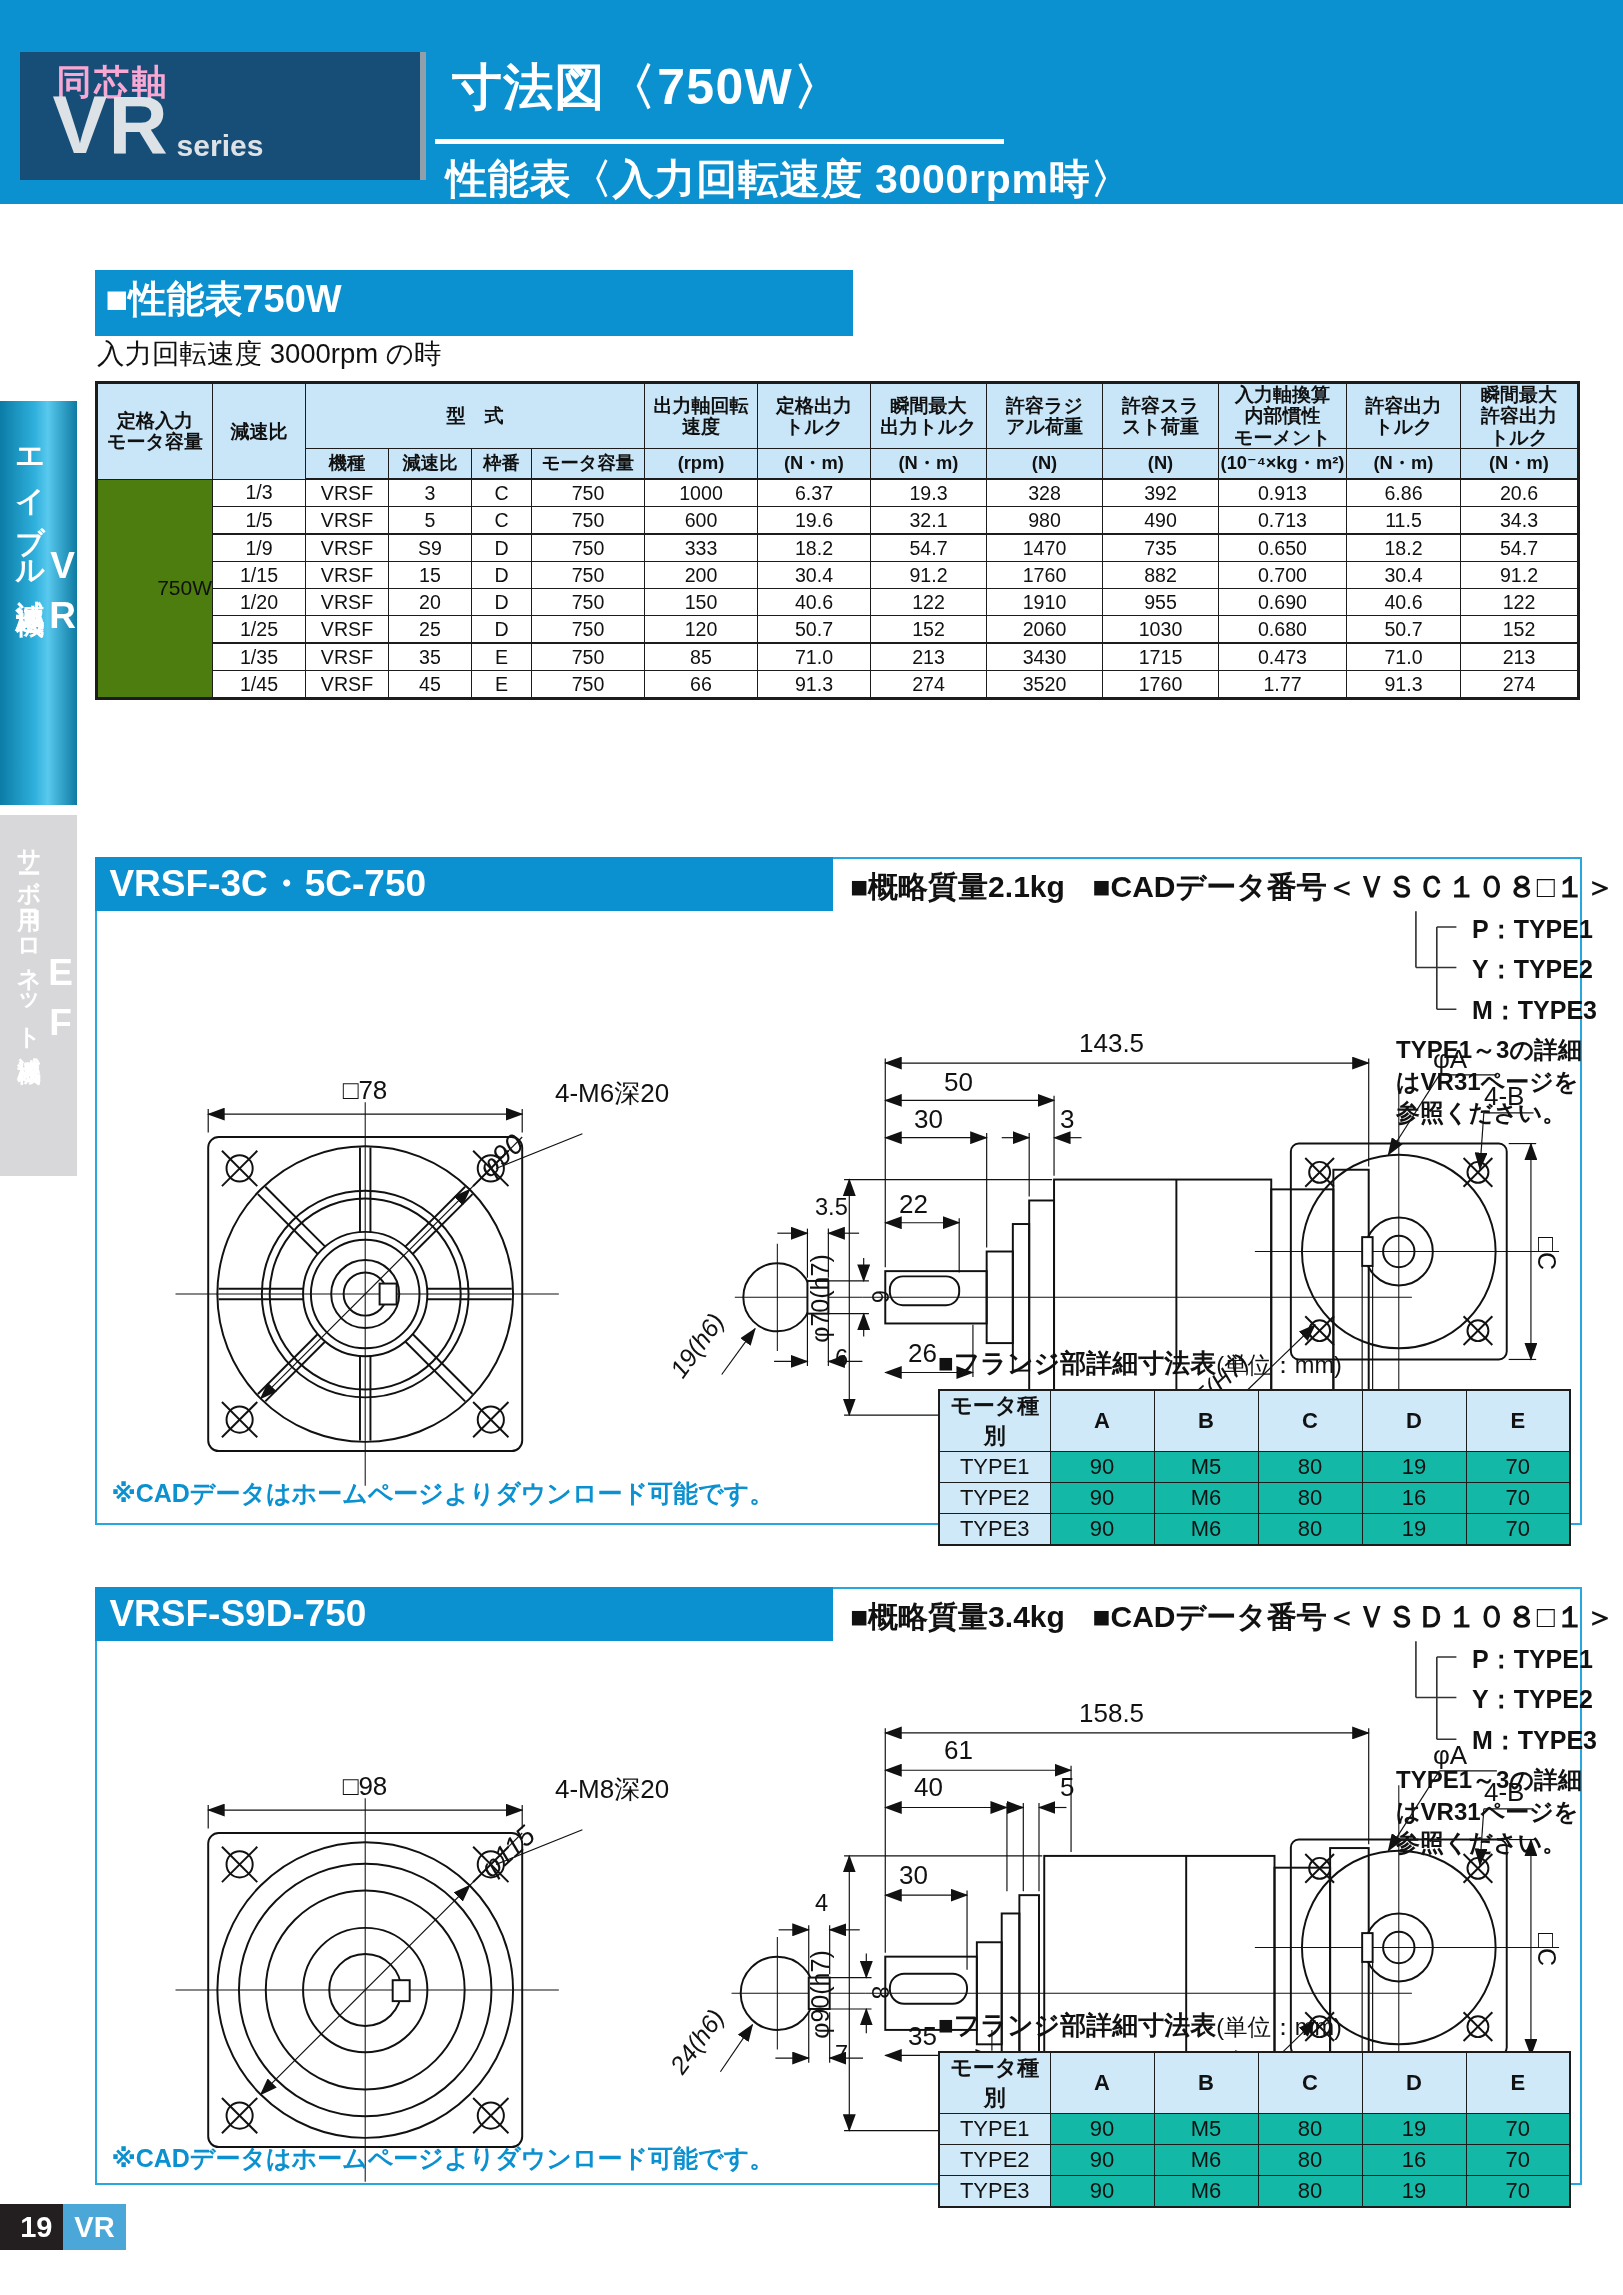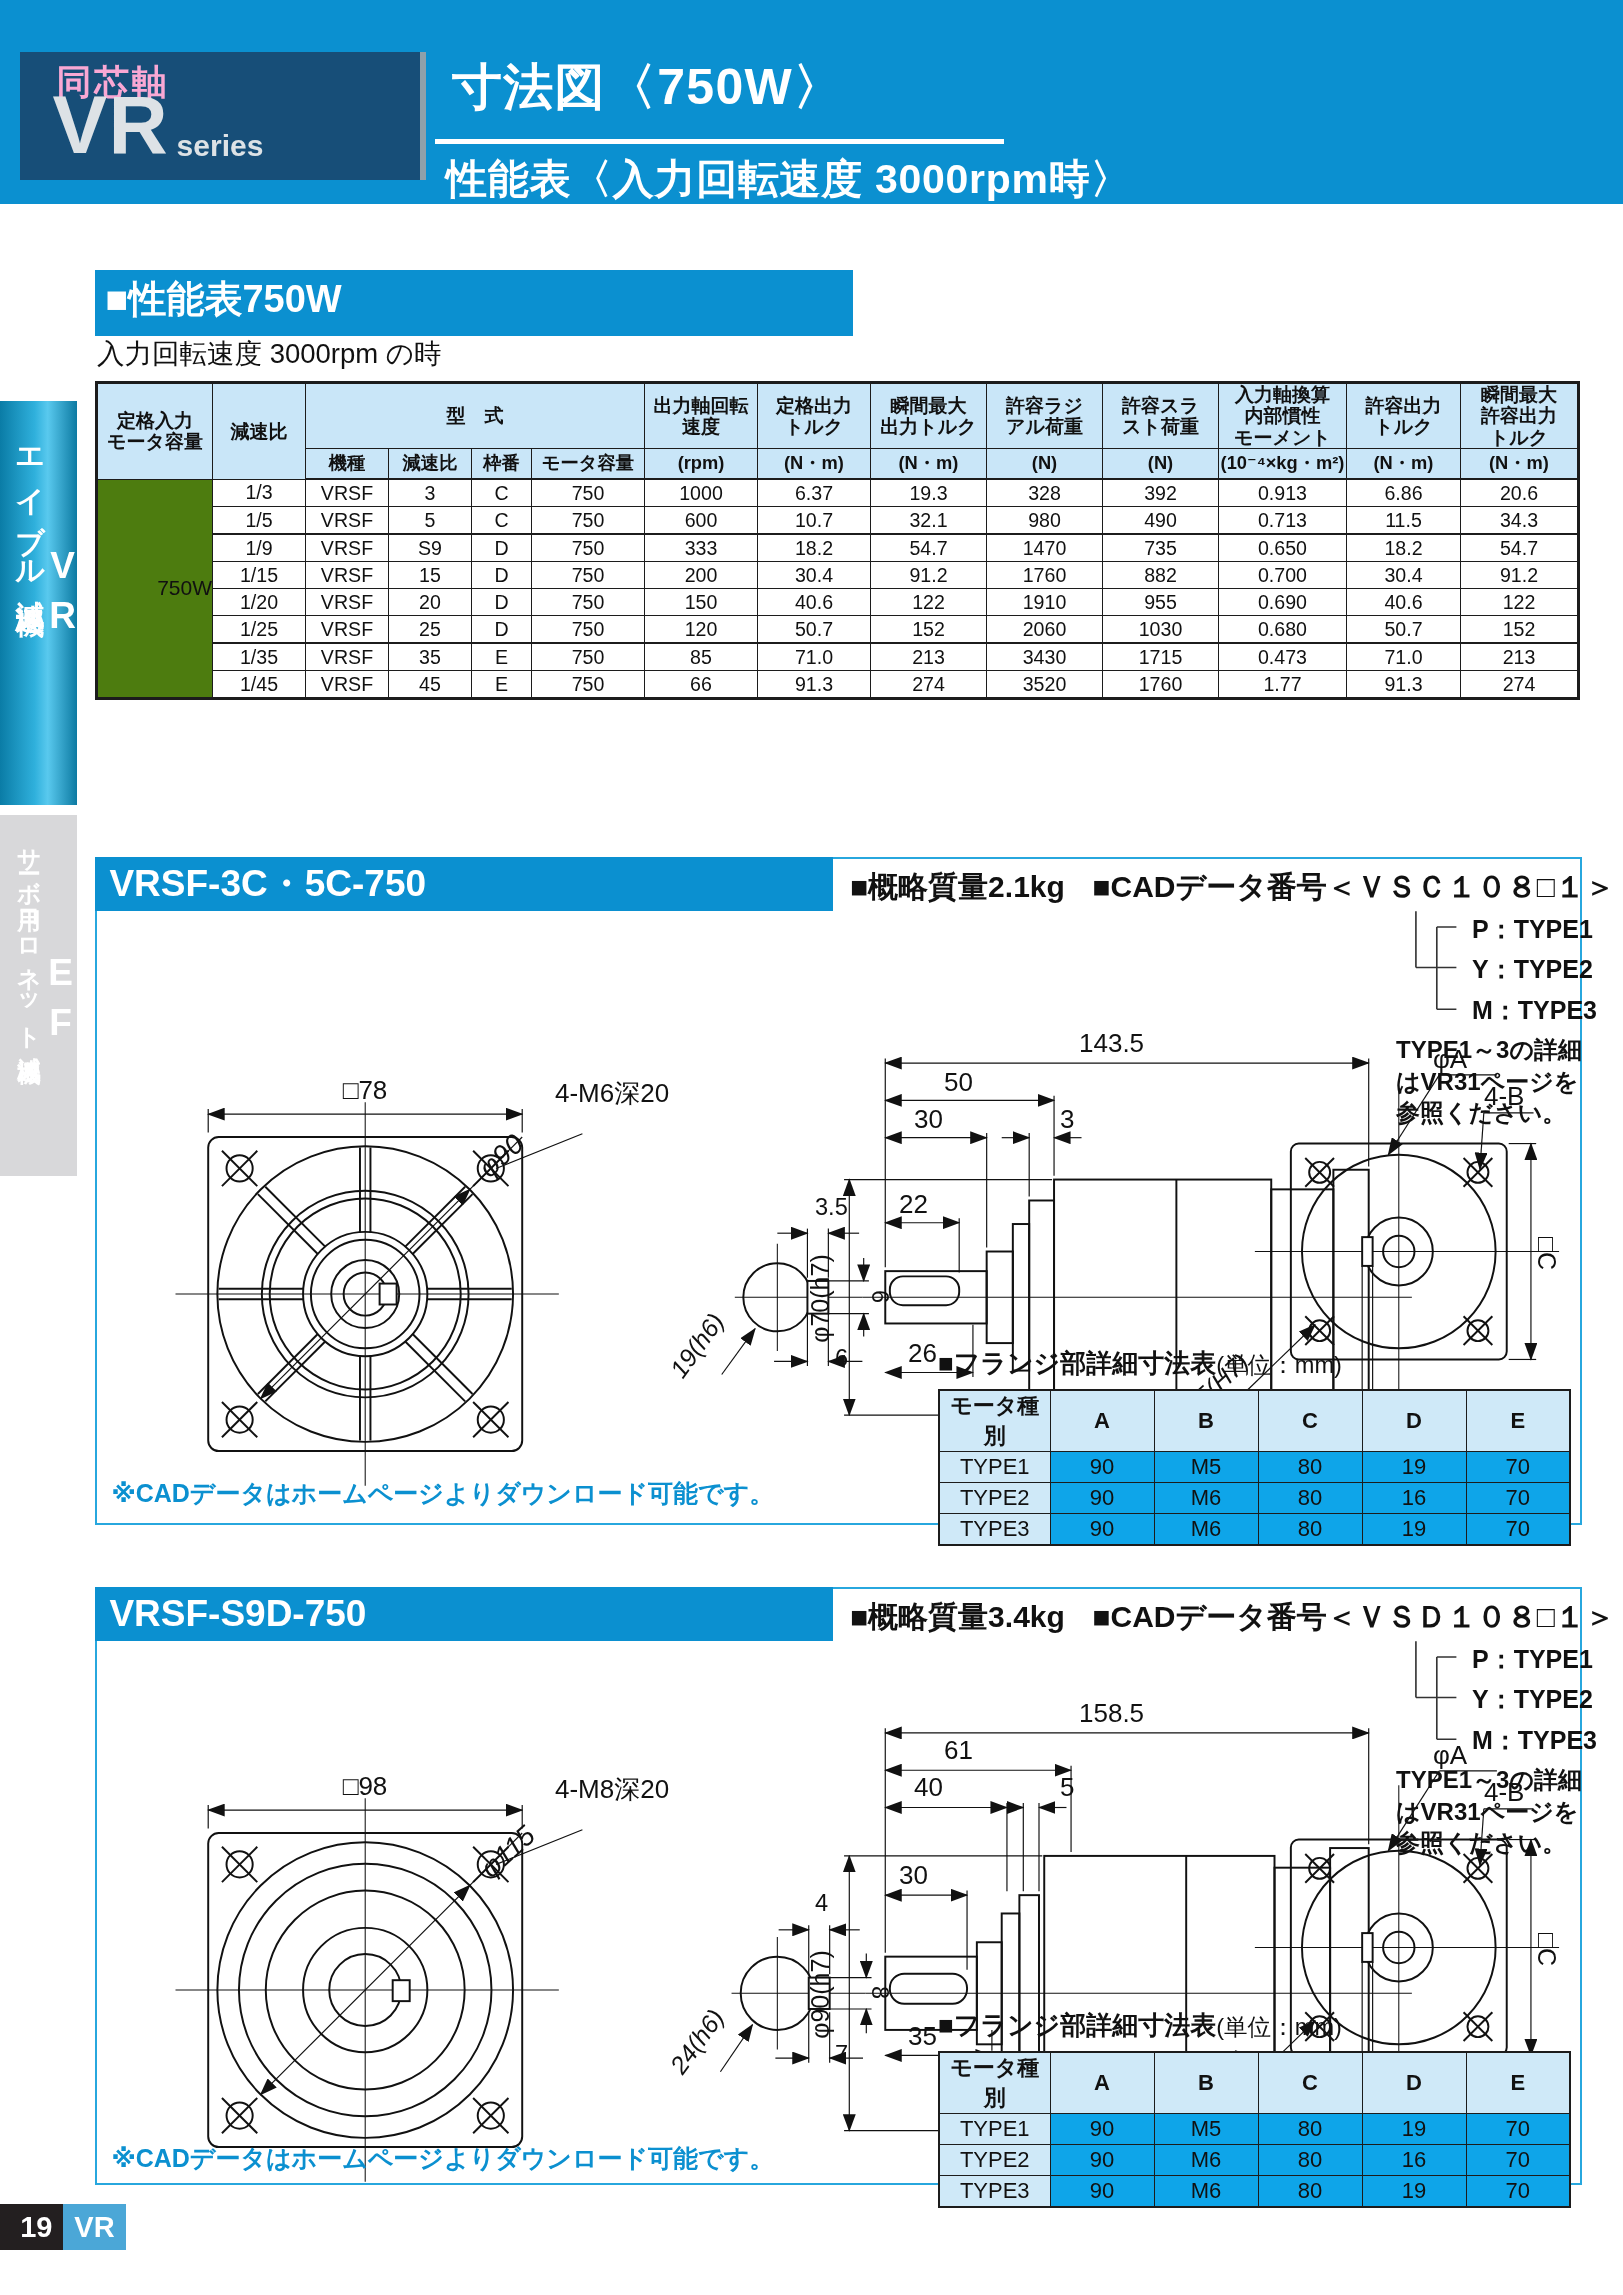--- a/index.html
+++ b/index.html
@@ -65,21 +65,21 @@
   .ctr{text-align:center;}
 
   
   .fthead{position:absolute;width:631px;display:flex;align-items:flex-end;}
   .fttitle{font-size:26px;font-weight:bold;}
   .ftunit{font-size:23.6px;}
   table.flg{position:absolute;width:631px;border-collapse:collapse;table-layout:fixed;border:2.6px solid #1c1c1c;}
   table.flg th,table.flg td{border:1.6px solid #1c1c1c;text-align:center;font-size:22px;height:30px;padding:0;}
   table.flg th{background:#cfe9f8;font-weight:bold;}
   table.flg td.fth{background:#cfe9f8;}
-  table.flg td{background:#0ea5e9;}
+  table.flg td{background:#14b8a6;}
 
   
   .fblack{position:absolute;left:0;top:2204px;width:63px;height:46px;background:#231f20;color:#fff;
           font-size:29px;font-weight:bold;line-height:46px;text-align:right;padding-right:10.5px;box-sizing:border-box;}
   .fblue{position:absolute;left:63px;top:2204px;width:63px;height:46px;background:#4ba7d7;color:#fff;
          font-size:29px;font-weight:bold;line-height:46px;text-align:center;}
 </style>
 </head>
 <body>
 
@@ -182,21 +182,21 @@
           <td>6.86</td>
           <td>20.6</td>
         </tr>
         <tr class="grp">
           <td>1/5</td>
           <td>VRSF</td>
           <td>5</td>
           <td>C</td>
           <td>750</td>
           <td>600</td>
-          <td>10.7</td>
+          <td>19.6</td>
           <td>32.1</td>
           <td>980</td>
           <td>490</td>
           <td>0.713</td>
           <td>11.5</td>
           <td>34.3</td>
         </tr>
         <tr>
           <td>1/9</td>
           <td>VRSF</td>

